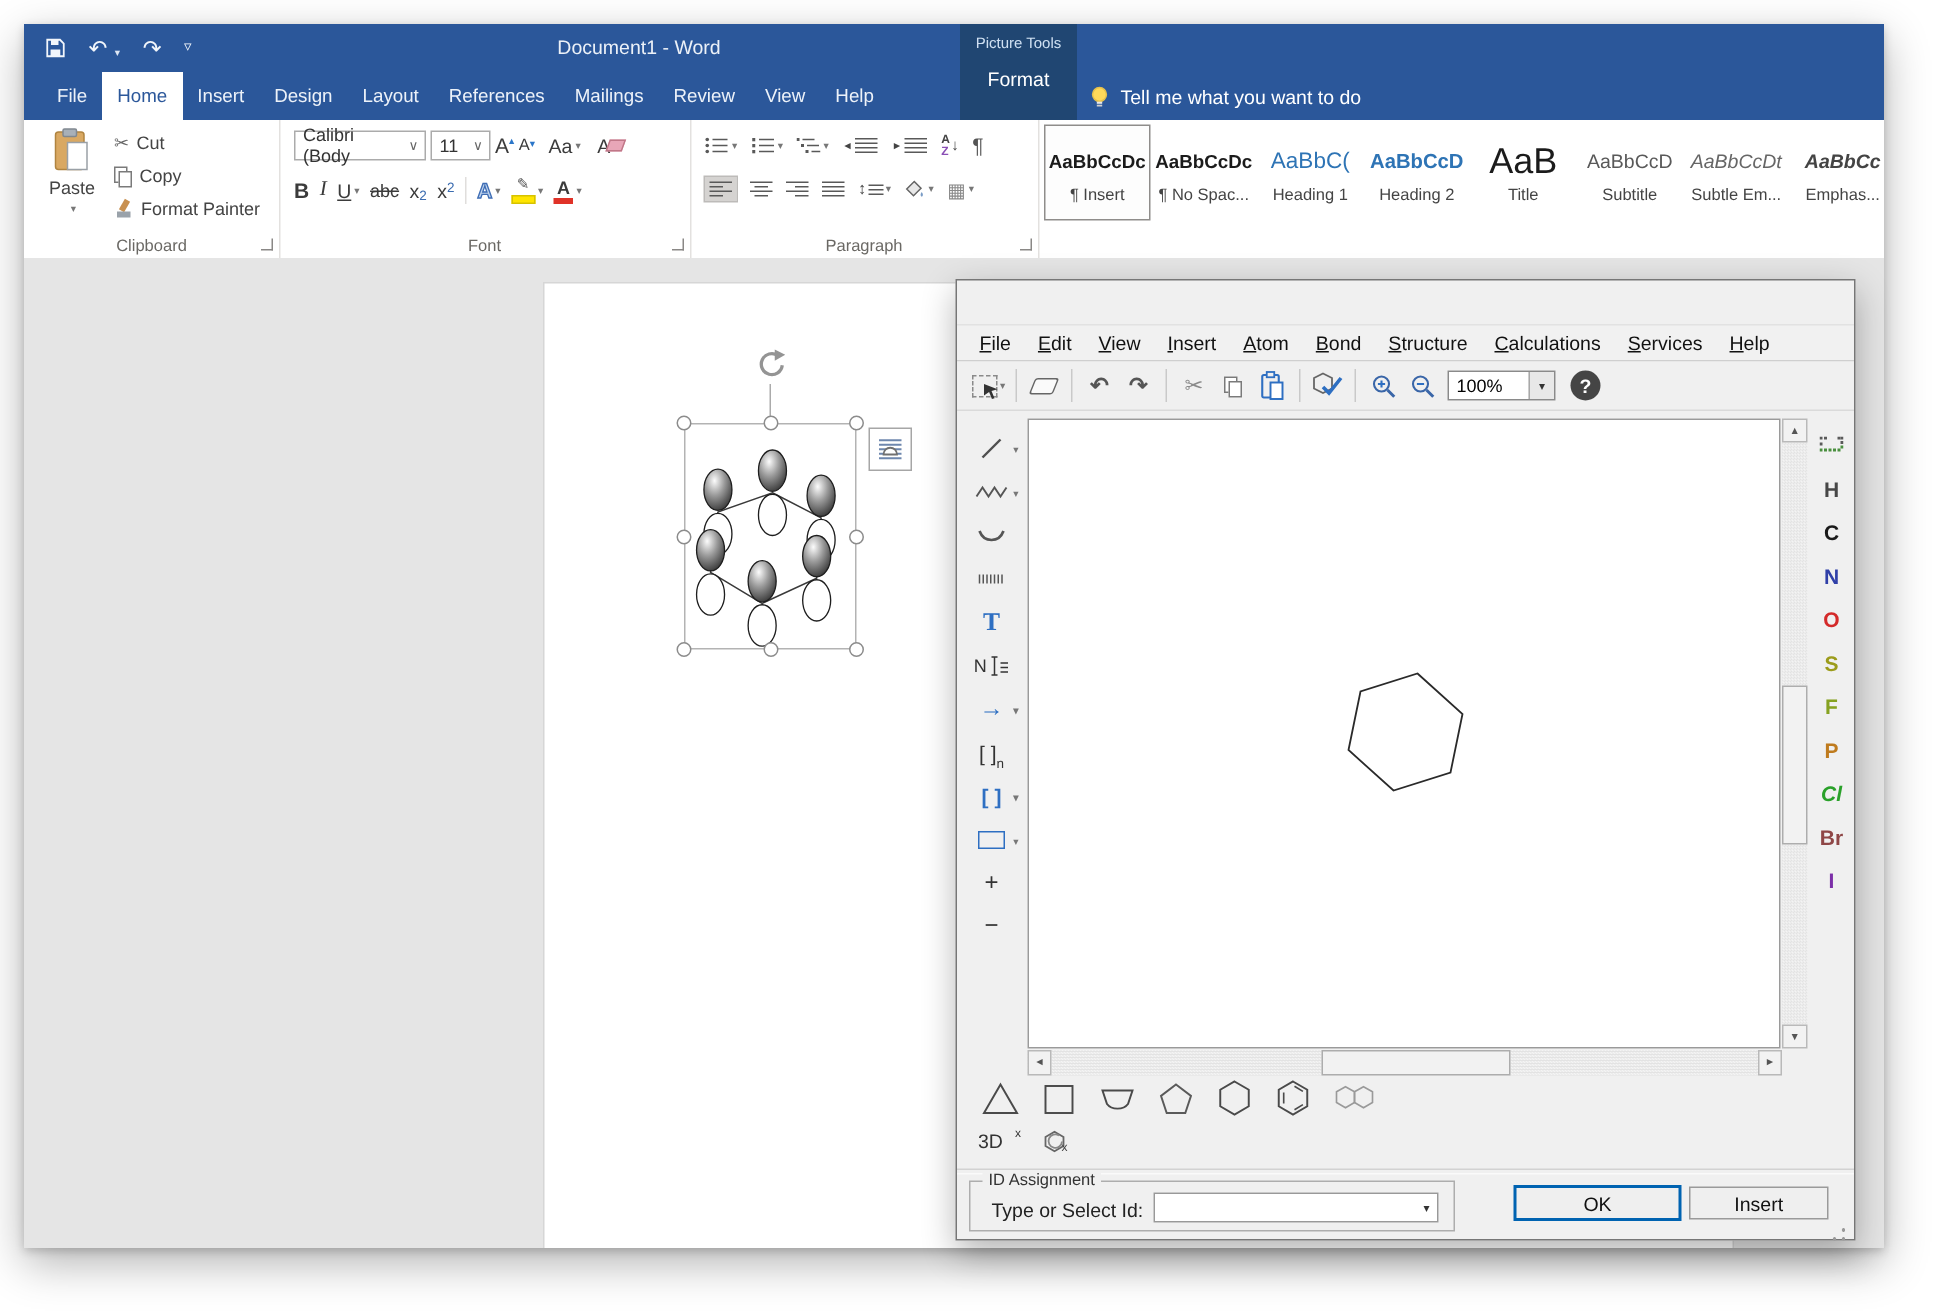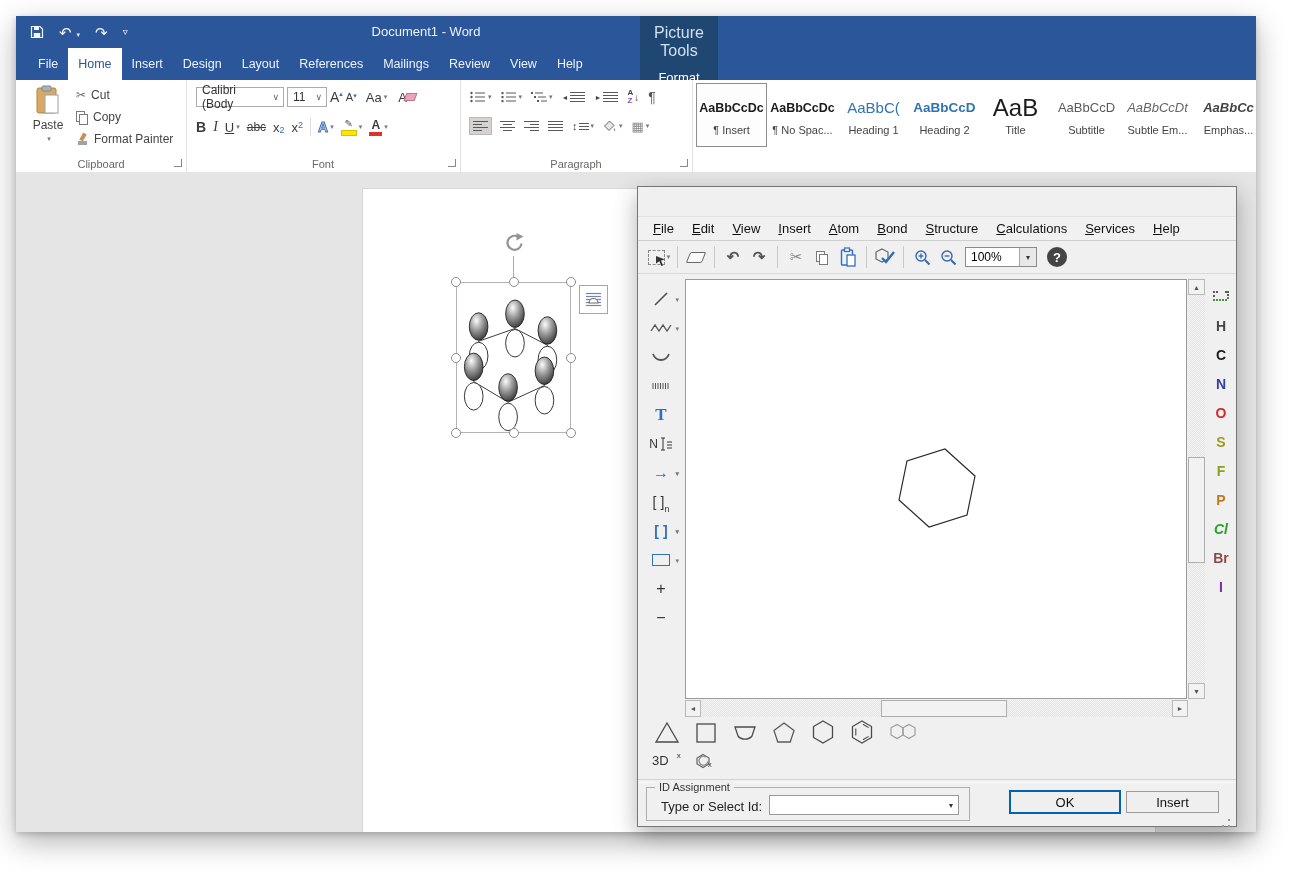--- a/index.html
+++ b/index.html
@@ -9,21 +9,21 @@
   
   #word{position:absolute;left:16px;top:16px;width:1240px;height:816px;background:#E5E5E5;
         box-shadow:0 10px 28px rgba(0,0,0,.30),0 2px 6px rgba(0,0,0,.18);}
   .w-title{position:absolute;left:0;top:0;right:0;height:32px;background:#2B579A;}
   .w-qat{position:absolute;left:14px;top:0;height:32px;display:flex;align-items:center;gap:15px;color:#fff;}
   .w-qat .g{font-size:15px;line-height:1;color:#F2F6FB;}
   .ddt{font-size:7px;color:#DCE6F4;margin-left:-10px;align-self:flex-end;margin-bottom:9px;}
   .w-doctitle{position:absolute;left:320px;top:0;width:180px;height:32px;line-height:32px;text-align:center;
               color:#ECF1F8;font-size:13px;white-space:nowrap;}
   .w-ctx{position:absolute;left:624px;top:0;width:78px;height:64px;background:#204672;z-index:3;text-align:center;}
-  .w-ctx .lbl{display:block;color:#CFE0F2;font-size:16px;margin-top:8px;}
+  .w-ctx .lbl{display:block;color:#CFE0F2;font-size:10px;margin-top:8px;}
   .w-ctx .fmt{display:block;color:#FFFFFF;font-size:13px;margin-top:10px;}
   .w-tabs{position:absolute;left:0;top:32px;right:0;height:32px;background:#2B579A;display:flex;padding-left:12px;}
   .w-tab{color:#EDF2F9;font-size:12.5px;line-height:32px;padding:0 10px;white-space:nowrap;}
   .w-tab.active{background:#FFFFFF;color:#2B579A;}
   .w-tellme{position:absolute;left:710px;top:32px;height:32px;display:flex;align-items:center;gap:7px;
             color:#FFFFFF;font-size:13px;white-space:nowrap;}
 
   
   .w-ribbon{position:absolute;left:0;top:64px;right:0;height:92px;background:#FFFFFF;border-bottom:1px solid #CBC9C7;overflow:hidden;}
   .rgroup{position:absolute;top:0;bottom:0;border-right:1px solid #E3E1DF;}
@@ -205,20 +205,30 @@
       <span class="w-tab">File</span>
       <span class="w-tab active">Home</span>
       <span class="w-tab">Insert</span>
       <span class="w-tab">Design</span>
       <span class="w-tab">Layout</span>
       <span class="w-tab">References</span>
       <span class="w-tab">Mailings</span>
       <span class="w-tab">Review</span>
       <span class="w-tab">View</span>
       <span class="w-tab">Help</span>
+    </div>
+    <div class="w-tellme">
+      <span>
+        <svg width="14" height="15" viewBox="0 0 14 15">
+            <circle cx="7" cy="6" r="4.6" fill="#FFD95A" stroke="#E6C14C"></circle>
+            <rect x="5.2" y="10.8" width="3.6" height="1.4" fill="#E8E8E8"></rect>
+            <rect x="5.2" y="12.8" width="3.6" height="1.2" fill="#CFCFCF"></rect>
+          </svg>
+      </span>
+      <span>Tell me what you want to do</span>
     </div>
 
     <div class="w-ribbon">
 
       <div class="rgroup" style="left:0;width:170px;">
         <div class="paste">
           <span>
             <svg width="24" height="30" viewBox="0 0 24 30">
                 <rect x="1" y="3" width="19" height="25" rx="2" fill="#D9A862" stroke="#B08440"></rect>
                 <rect x="6" y="1" width="9" height="5" rx="1" fill="#A8B0B8" stroke="#808890"></rect>

